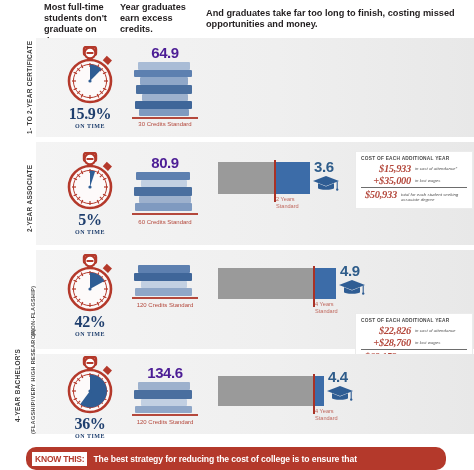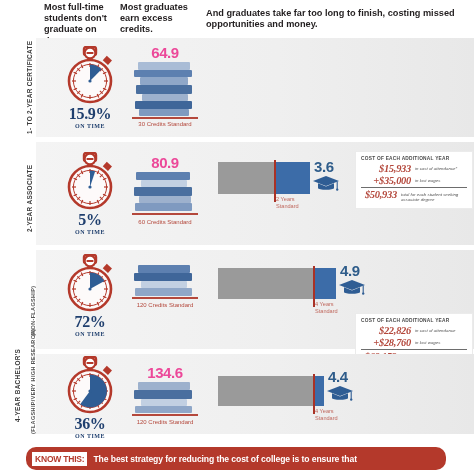--- a/index.html
+++ b/index.html
@@ -36,21 +36,21 @@
 
   
   .watch{position:absolute;}
   .pct{position:absolute;text-align:center;color:#1f3f6e;font-weight:bold;
        font-family:"Liberation Serif", serif;}
   .pct .big{display:block;font-size:16px;line-height:16px;letter-spacing:-.3px;}
   .pct .ot{display:block;font-size:6px;letter-spacing:.5px;margin-top:1px;font-family:"Liberation Serif",serif;}
 
   
   .credits{position:absolute;text-align:center;}
-  .credits .num{font-size:15px;font-weight:bold;color:#ec4899;letter-spacing:-.4px;
+  .credits .num{font-size:15px;font-weight:bold;color:#4c1d95;letter-spacing:-.4px;
                 font-family:"Liberation Sans",sans-serif;}
   .credits .std{font-size:6px;color:#b4483c;margin-top:1px;white-space:nowrap;}
   .bookstack{position:relative;margin:1px auto 0;}
   .bk{position:absolute;border-radius:1px;}
   .baseline{position:absolute;height:2px;background:#b4483c;}
 
   
   .axis{position:absolute;left:206px;top:40px;width:258px;height:14px;}
   .axis .yrsLbl{position:absolute;left:0;top:3px;font-size:4.6px;font-weight:bold;color:#6b6b6b;letter-spacing:.3px;}
   .axis .tick{position:absolute;top:1px;font-size:7px;font-weight:bold;color:#4a4a4a;}
@@ -83,21 +83,21 @@
   .banner .btxt{color:#ffffff;font-weight:bold;font-size:8.6px;margin-left:6px;
                 letter-spacing:-.1px;white-space:nowrap;}
 </style>
 </head>
 <body>
 
 <div class="page">
 
   <div class="headers">
     <div class="hdr hdr-1">Most full-time students don't graduate on time.</div>
-    <div class="hdr hdr-2">Most graduates earn excess credits.</div>
+    <div class="hdr hdr-2">Year graduates earn excess credits.</div>
     <div class="hdr hdr-3">And graduates take far too long to finish, costing missed opportunities and money.</div>
   </div>
 
   <div class="axis">
     <span class="yrsLbl">YEARS</span>
     <span class="tick" style="left:26px">1</span>
     <span class="tick" style="left:65px">2</span>
     <span class="tick" style="left:104px">3</span>
     <span class="tick" style="left:143px">4</span>
     <span class="tick" style="left:182px">5</span>
@@ -285,21 +285,21 @@
           <line x1="15.6" y1="26.2" x2="19" y2="27.8"></line>
             <line x1="45" y1="42.2" x2="48.4" y2="43.8"></line>
           <line x1="48.4" y1="26.2" x2="45" y2="27.8"></line>
             <line x1="19" y1="42.2" x2="15.6" y2="43.8"></line>
         </g>
         <path d="M32 35 L32 18.4 A16.6 16.6 0 0 1 46.4 27 Z" fill="#2f5d94"></path>
         <circle cx="32" cy="35" r="1.6" fill="#2f5d94"></circle>
       </svg>
     </div>
     <div class="pct" style="left:56px;top:64px;width:68px;">
-      <span class="big">72%</span>
+      <span class="big">42%</span>
       <span class="ot">ON TIME</span>
     </div>
 
     <div class="credits" style="left:126px;top:14px;width:78px;">
       <div class="bookstack" style="width:66px;height:36px">
         <div class="bk" style="left:6px;top:0;width:52px;height:8px;background:#5d80b0"></div>
         <div class="bk" style="left:2px;top:8px;width:58px;height:8px;background:#3f6699"></div>
         <div class="bk" style="left:9px;top:16px;width:46px;height:7px;background:#c2d0e2"></div>
         <div class="bk" style="left:3px;top:23px;width:57px;height:8px;background:#8fa7c8"></div>
         <div class="baseline" style="left:0;top:32px;width:66px"></div>

